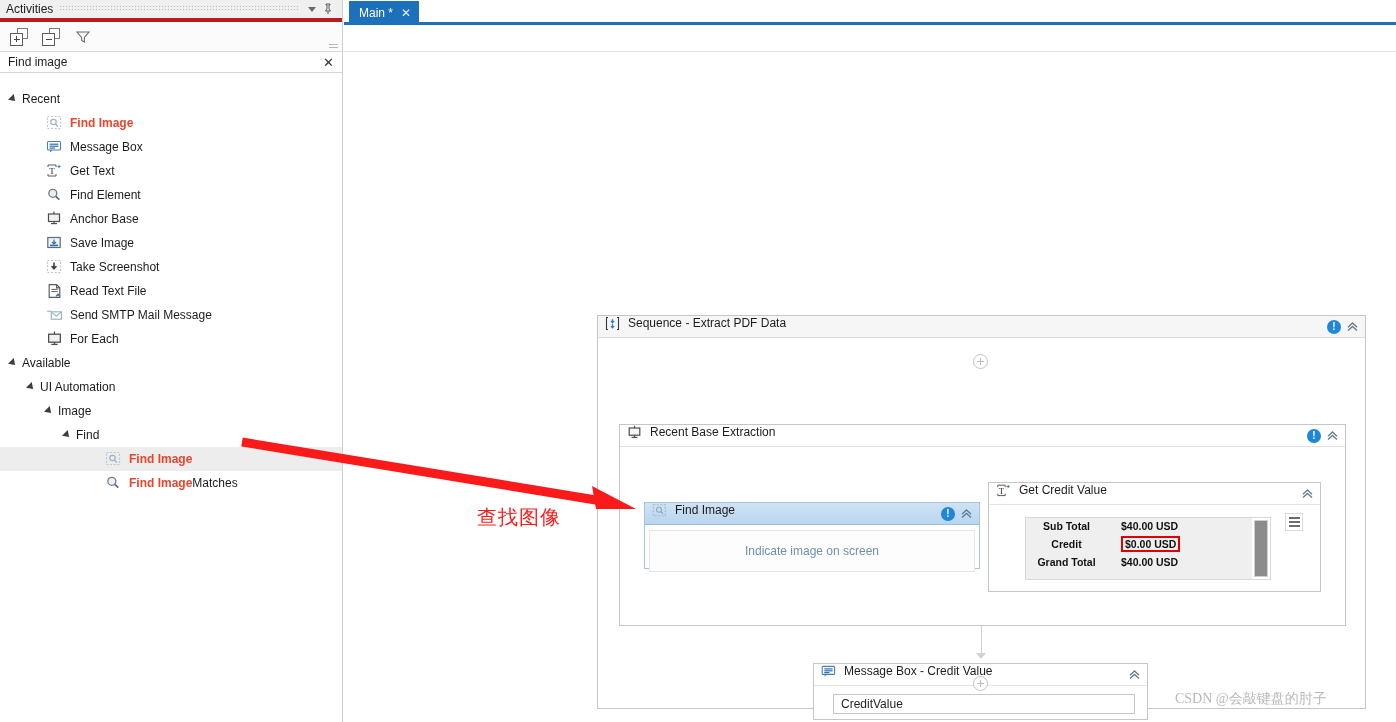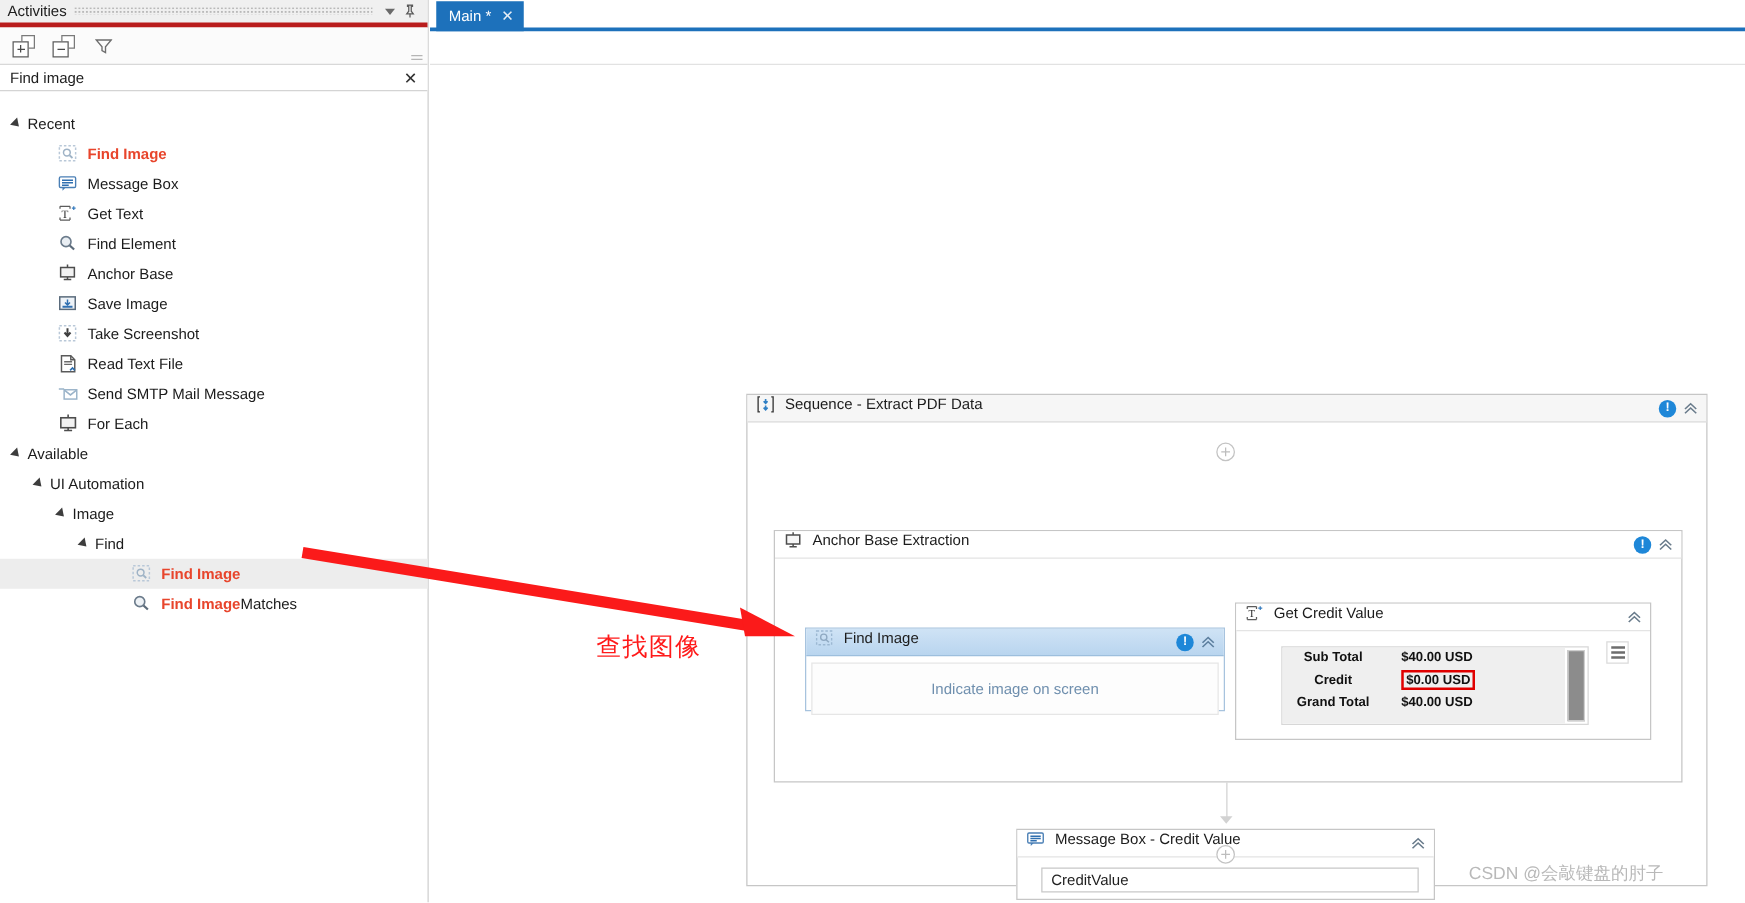--- a/index.html
+++ b/index.html
@@ -275,21 +275,21 @@
 
   
   #arrow-svg { position: absolute; left: 240px; top: 430px; pointer-events: none; }
   #anno-text {
     position: absolute; left: 477px; top: 504px;
     font-family: "DejaVu Sans", sans-serif;
     font-size: 20px; color: #ff1a1a; letter-spacing: 1px;
   }
   #watermark {
     position: absolute; left: 1175px; top: 690px;
-    font-family: Liberation Sans, sans-serif;
+    font-family: Liberation Serif, serif;
     font-size: 14px; color: #b9b9b9; white-space: nowrap;
   }
 </style>
 </head>
 <body>
 
 <div id="root">
 
   <div id="activities-panel">
 
@@ -530,21 +530,21 @@
         <div class="act-box" style="left:21px; top:108px; width:727px; height:202px;">
           <div class="act-head plain">
             <span class="hico">
               <svg width="15" height="15" viewBox="0 0 15 15">
                   <line x1="7.5" y1="0.8" x2="7.5" y2="3" stroke="#4d4d4d" stroke-width="1.2"></line>
                   <rect x="2.2" y="3" width="10.6" height="7.2" fill="#f6f6f6" stroke="#4d4d4d" stroke-width="1.2"></rect>
                   <line x1="7.5" y1="10.2" x2="7.5" y2="12.2" stroke="#4d4d4d" stroke-width="1.2"></line>
                   <line x1="4.6" y1="12.4" x2="10.4" y2="12.4" stroke="#4d4d4d" stroke-width="1.2"></line>
                 </svg>
             </span>
-            <span class="htitle">Anchor Base Extraction</span>
+            <span class="htitle">Recent Base Extraction</span>
             <span class="hright">
               <span class="warn-ico">!</span>
               <span class="chev-up">
                 <svg width="13" height="13" viewBox="0 0 13 13">
                     <path d="M2 7.2 L6.5 3 L11 7.2 M2 10.6 L6.5 6.4 L11 10.6" fill="none" stroke="#6a7c8c" stroke-width="1.3"></path>
                   </svg>
               </span>
             </span>
           </div>
 

